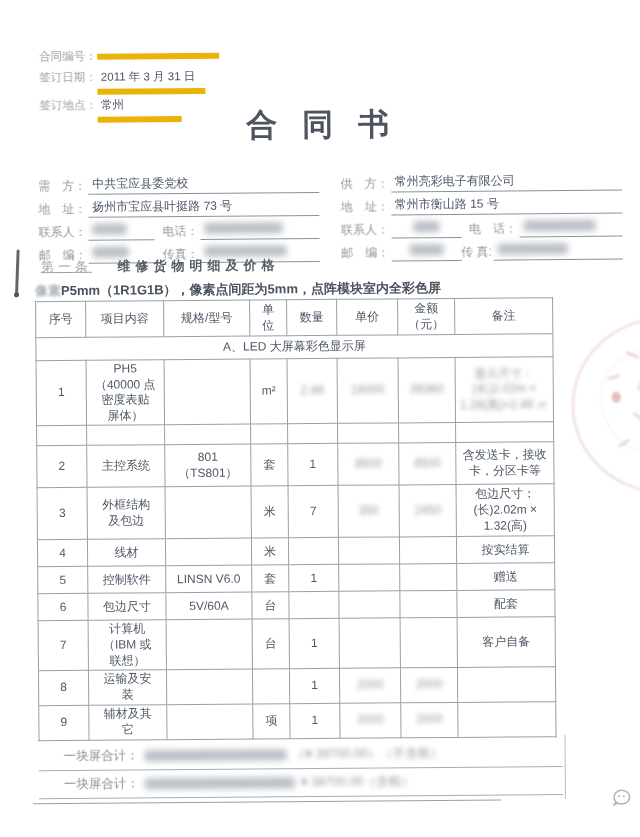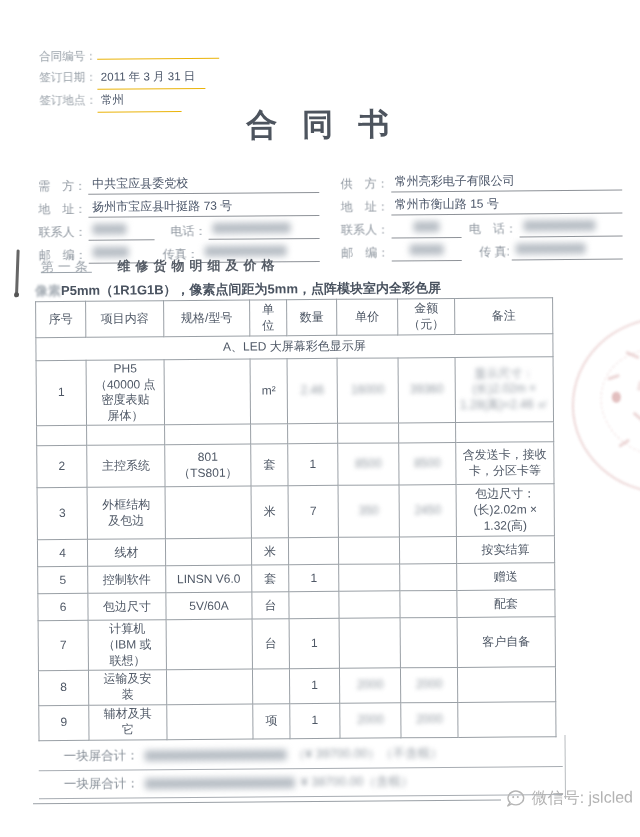--- a/index.html
+++ b/index.html
@@ -7,21 +7,21 @@
     width:640px; height:837px; position:relative; overflow:hidden;
     background:#ffffff;
     font-family:"Liberation Sans","DejaVu Sans",sans-serif;
     color:#4a5260;
   }
   .sheet { position:absolute; inset:0; transform:rotate(-0.45deg); transform-origin:50% 50%; }
 
   
   .meta { position:absolute; left:42px; top:44px; font-size:11.5px; line-height:21px; }
   .meta-label { color:#99a1a9; filter:blur(0.4px);margin-top:8px; }
-  .meta-val { color:#4a5568; border-bottom:1px solid #eab308; padding:0 10px 1px 4px; display:inline-block; min-width:70px; }
+  .meta-val { color:#4a5568; border-bottom:6px solid #eab308; padding:0 10px 1px 4px; display:inline-block; min-width:70px; }
   .meta-val.blank { min-width:108px; }
 
   
   .title { position:absolute; top:104px; left:0; width:100%; text-align:center;
     font-size:31px; font-weight:bold; color:#4d545e; letter-spacing:25px; padding-left:25px; box-sizing:border-box; }
 
   
   .parties { position:absolute; left:40px; right:16px; top:170px; font-size:12px; }
   .p-row { display:flex; justify-content:space-between; height:23px; }
   .half { width:48.2%; display:flex; align-items:flex-end; }
@@ -111,41 +111,41 @@
       </div>
       <div class="half">
         <span class="plabel">地　址：</span>
         <span class="uline">常州市衡山路 15 号</span>
       </div>
     </div>
     <div class="p-row">
       <div class="half">
         <span class="plabel">联系人：</span>
         <span class="uline fixed" style="width:58px;"><span class="rbar" style="width:34px;"></span></span>
-        <span class="plabel" style="margin-left:16px;">电话：</span>
+        <span class="plabel" style="margin-left:8px;">电话：</span>
         <span class="uline"><span class="rbar" style="width:78px;"></span></span>
       </div>
       <div class="half">
         <span class="plabel">联系人：</span>
         <span class="uline fixed" style="width:62px; text-align:center;"><span class="rbar" style="width:26px;"></span></span>
         <span class="plabel" style="margin-left:8px;">电　话：</span>
         <span class="uline"><span class="rbar" style="width:72px;"></span></span>
       </div>
     </div>
     <div class="p-row">
       <div class="half">
         <span class="plabel">邮　编：</span>
         <span class="uline fixed" style="width:58px;"><span class="rbar" style="width:36px;"></span></span>
         <span class="plabel" style="margin-left:8px;">传真：</span>
         <span class="uline"><span class="rbar" style="width:82px;"></span></span>
       </div>
       <div class="half">
         <span class="plabel">邮　编：</span>
         <span class="uline fixed" style="width:62px; text-align:center;"><span class="rbar" style="width:34px;"></span></span>
-        <span class="plabel" style="margin-left:18px;">传 真:</span>
+        <span class="plabel" style="margin-left:0;">传 真:</span>
         <span class="uline"><span class="rbar" style="width:70px;"></span></span>
       </div>
     </div>
   </div>
 
   <div class="pen-mark"></div>
 
   <div class="clause">
     <span class="clause-num">第一条</span>
     <span class="clause-title">维修货物明细及价格</span>
@@ -325,16 +325,15 @@
     <span class="stamp-stroke" style="left:44px;top:122px;width:12px;height:3px;transform:rotate(-32deg);"></span>
     <span class="stamp-stroke" style="left:64px;top:62px;width:10px;height:10px;transform:rotate(12deg);background:rgba(196,128,128,0.25);"></span>
   </div>
 
   <div class="footer">
     <svg width="22" height="22" viewBox="0 0 24 24">
       <path d="M3 20 L5.5 16.5 A8.5 7.5 0 1 1 12 19 A10 9 0 0 1 7 17.8 Z" fill="none" stroke="#b5b5b5" stroke-width="1.6" stroke-linejoin="round"></path>
       <circle cx="9" cy="10.5" r="1.1" fill="#b5b5b5"></circle>
       <circle cx="14" cy="10.5" r="1.1" fill="#b5b5b5"></circle>
     </svg>
-    <span>微信号: jslcled</span>
   </div>
 
 </div>
 
 </body></html>

